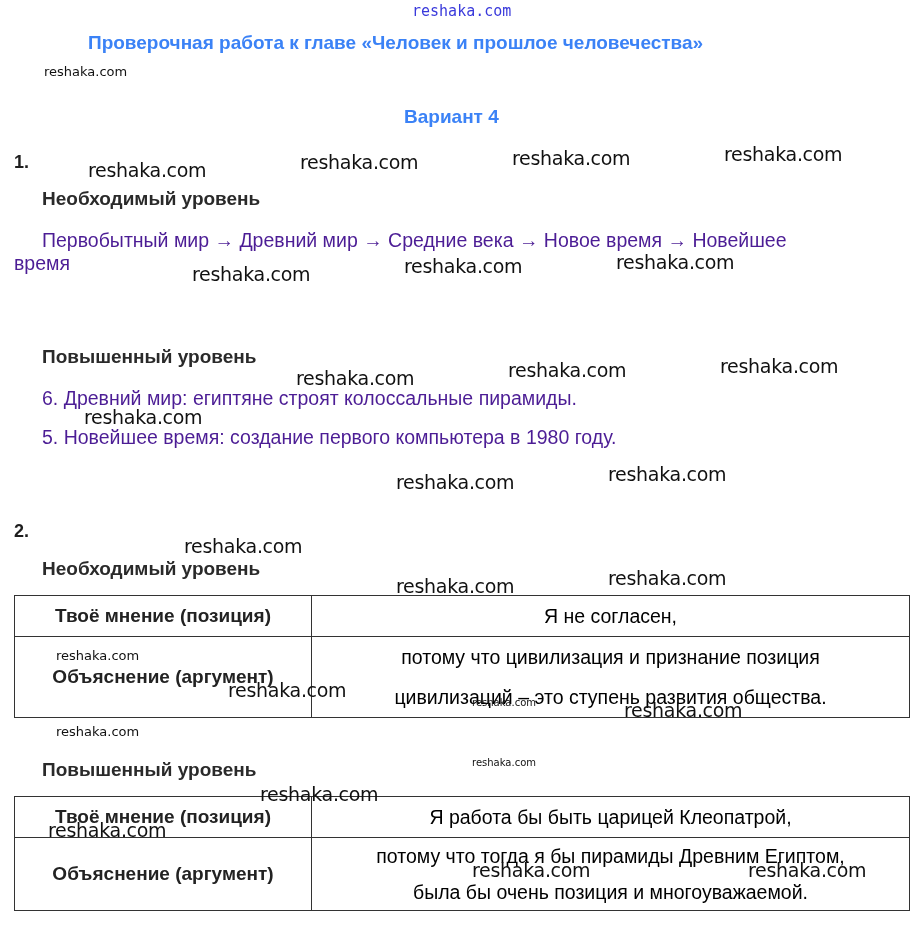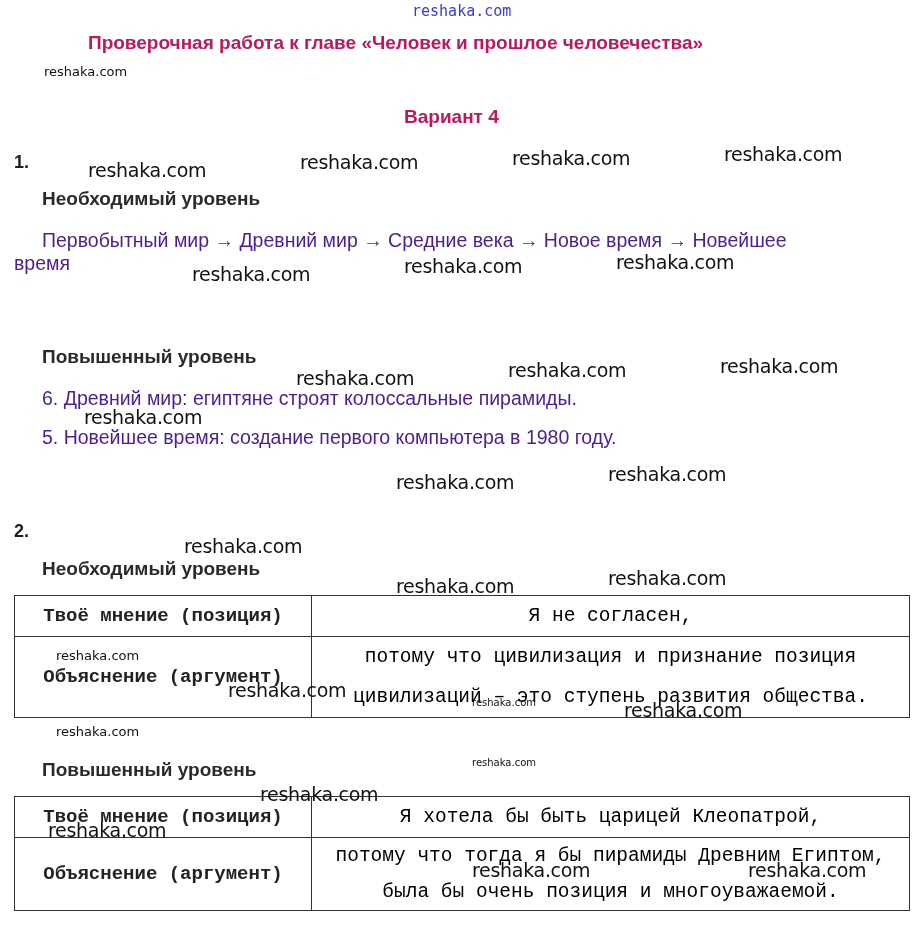--- a/index.html
+++ b/index.html
@@ -1,27 +1,27 @@
 <!DOCTYPE html>
 <html><head>
   <meta charset="utf-8">
   <style>
     html, body { margin: 0; padding: 0; background: #ffffff; }
     body { width: 921px; height: 944px; position: relative; overflow: hidden;
            font-family: "Liberation Sans", sans-serif; color: #222; }
     .abs { position: absolute; white-space: nowrap; }
-    .title { font-weight: bold; font-size: 19px; color: #be185d; }
+    .title { font-weight: bold; font-size: 19px; color: #3b82f6; }
     .num { font-weight: bold; font-size: 18px; color: #1e1e1e; }
     .level { font-weight: bold; font-size: 19px; color: #2a2a2a; }
     .body-text { font-size: 19.5px; color: #4c1d95; }
     .wm { font-family: "DejaVu Sans", sans-serif; font-size: 19px; color: #111; font-weight: normal; letter-spacing: -0.3px; }
     .wm-small { font-family: "DejaVu Sans", sans-serif; font-size: 13px; color: #111; }
     .wm-tiny { font-family: "DejaVu Sans", sans-serif; font-size: 10px; color: #111; }
     .wm-blue { font-family: "DejaVu Sans Mono", monospace; font-size: 15px; color: #3a3adb; }
-    table.grid { position: absolute; border-collapse: collapse; font-family: Liberation Mono, monospace; }
+    table.grid { position: absolute; border-collapse: collapse; }
     table.grid td { border: 1.5px solid #333; padding: 0; vertical-align: middle; text-align: center; }
     td.lab { font-weight: bold; font-size: 19px; color: #222; width: 296px; }
     td.val { font-size: 19.5px; color: #000000; line-height: 40px; }
     .t2 td { border-bottom: none; }
     .t2 tr:first-child td { border-bottom: 1.5px solid #333; }
     .wm-layer { z-index: 5; }
   </style>
 </head>
 <body>
 
@@ -56,21 +56,21 @@
   </tr>
 </tbody>
   </table>
 
 <div class="abs level" style="left:42px; top:759px;">Повышенный уровень</div>
 
 <table class="grid t2" style="left:14px; top:796px; width:896px;">
   <tbody>
       <tr style="height:40px;">
     <td class="lab">Твоё мнение (позиция)</td>
-    <td class="val">Я хотела бы быть царицей Клеопатрой,</td>
+    <td class="val">Я работа бы быть царицей Клеопатрой,</td>
   </tr>
   <tr style="height:72px;">
     <td class="lab">Объяснение (аргумент)</td>
     <td class="val" style="line-height:36px;">
       <div>потому что тогда я бы пирамиды Древним Египтом,</div>
       <div>была бы очень позиция и многоуважаемой.</div>
     </td>
   </tr>
 </tbody>
   </table>

